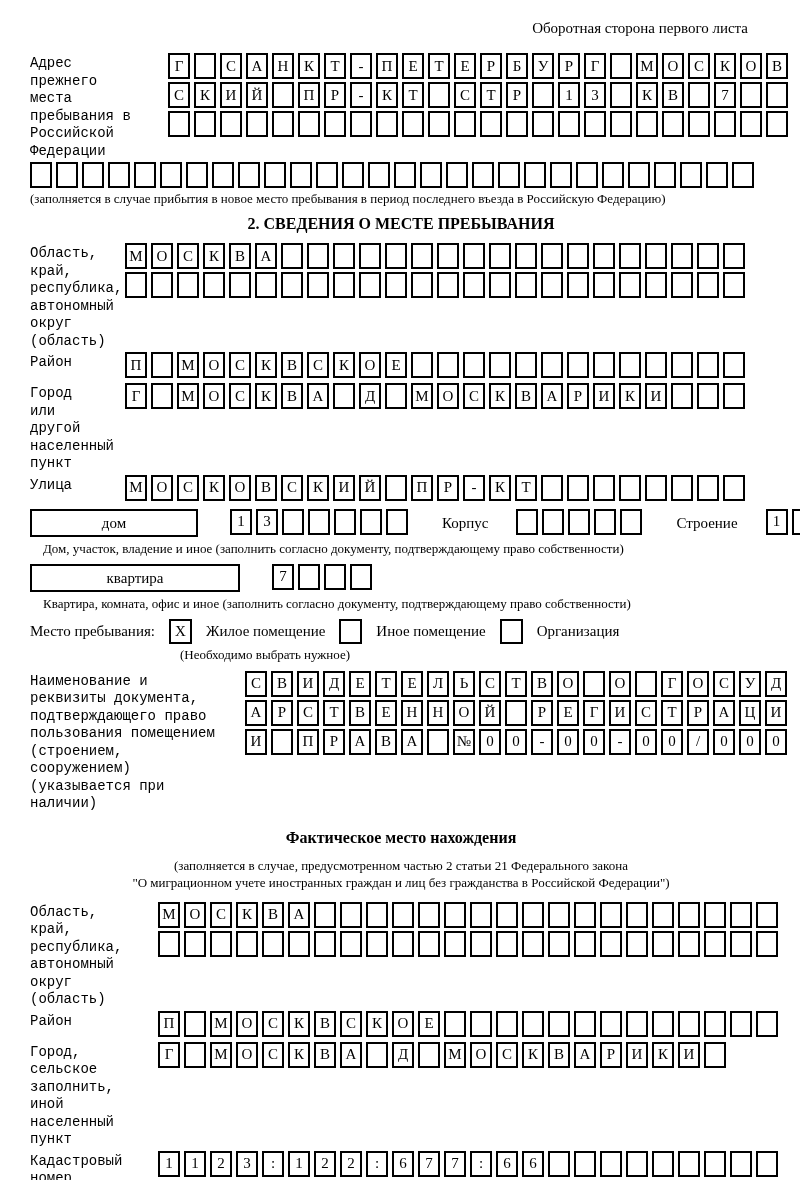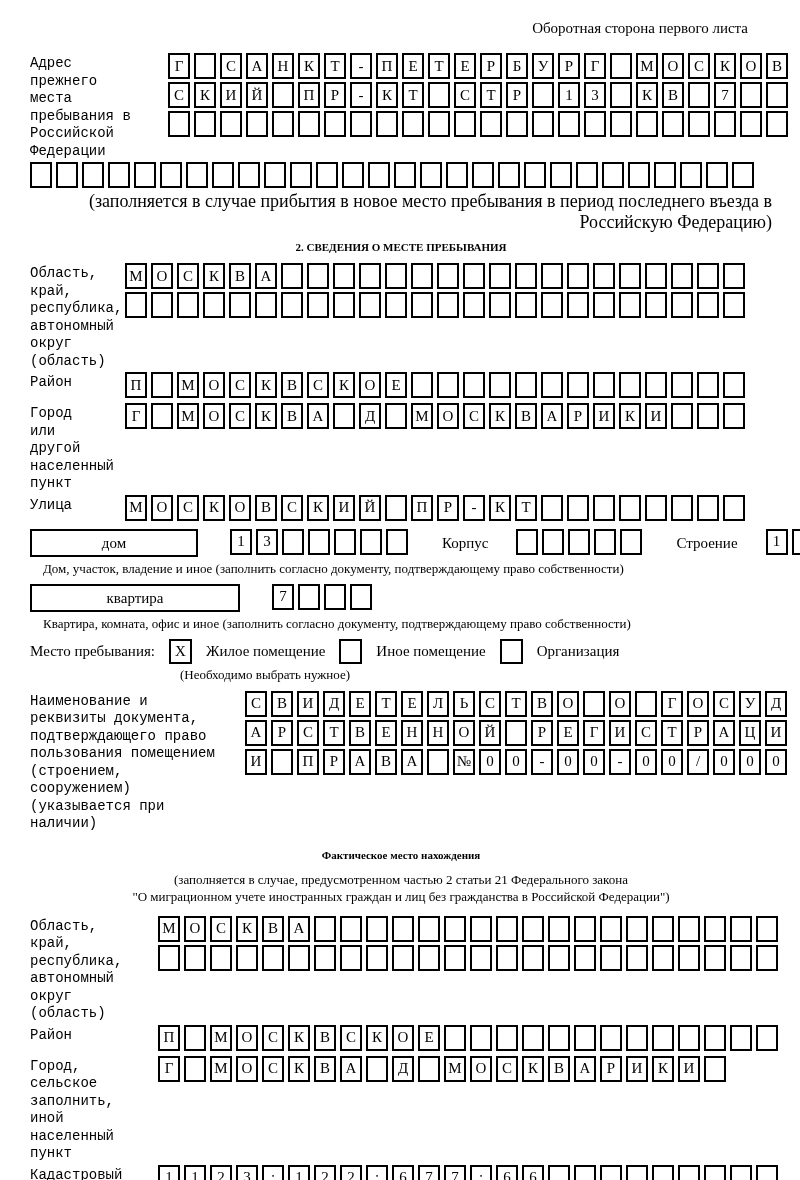--- a/index.html
+++ b/index.html
@@ -15,22 +15,22 @@
   .w128 { width:128px; flex-shrink:0; }
   .w215 { width:215px; flex-shrink:0; }
   .rows { flex:1; }
 
   .boxrow { display:flex; gap:4px; margin-bottom:3px; }
   .cell { width:22px; min-width:22px; height:26px; border:2px solid #000;
           display:inline-flex; align-items:center; justify-content:center;
           font-size:15px; line-height:1; }
   .fullrow { margin-top:1px; }
 
-  .center-note { text-align:right; font-size:18px; margin:3px 0 8px;font-family:Liberation Serif, serif; }
-  .heading { text-align:center; font-size:11px; font-weight:bold; margin:2px 0 10px; }
+  .center-note { text-align:left; font-size:13px; margin:3px 0 8px;font-family:Liberation Serif, serif; }
+  .heading { text-align:center; font-size:16px; font-weight:bold; margin:2px 0 10px; }
 
   .house-row { display:flex; align-items:center; margin:5px 0 2px;gap:20px; }
   .widebox { border:2px solid #000; height:28px; display:flex; align-items:center;
              justify-content:center; font-size:15px; flex-shrink:0; }
   .wb-house { width:168px; margin-right:12px; }
   .wb-apt   { width:210px; margin-right:12px; }
   .inline-label { font-size:15px; margin:0 8px 0 14px; white-space:nowrap; }
   .small-note { font-size:13px; margin:3px 13px 7px; }
 
   .stay-row { display:flex; align-items:center; font-size:15px; margin-top:6px; }

